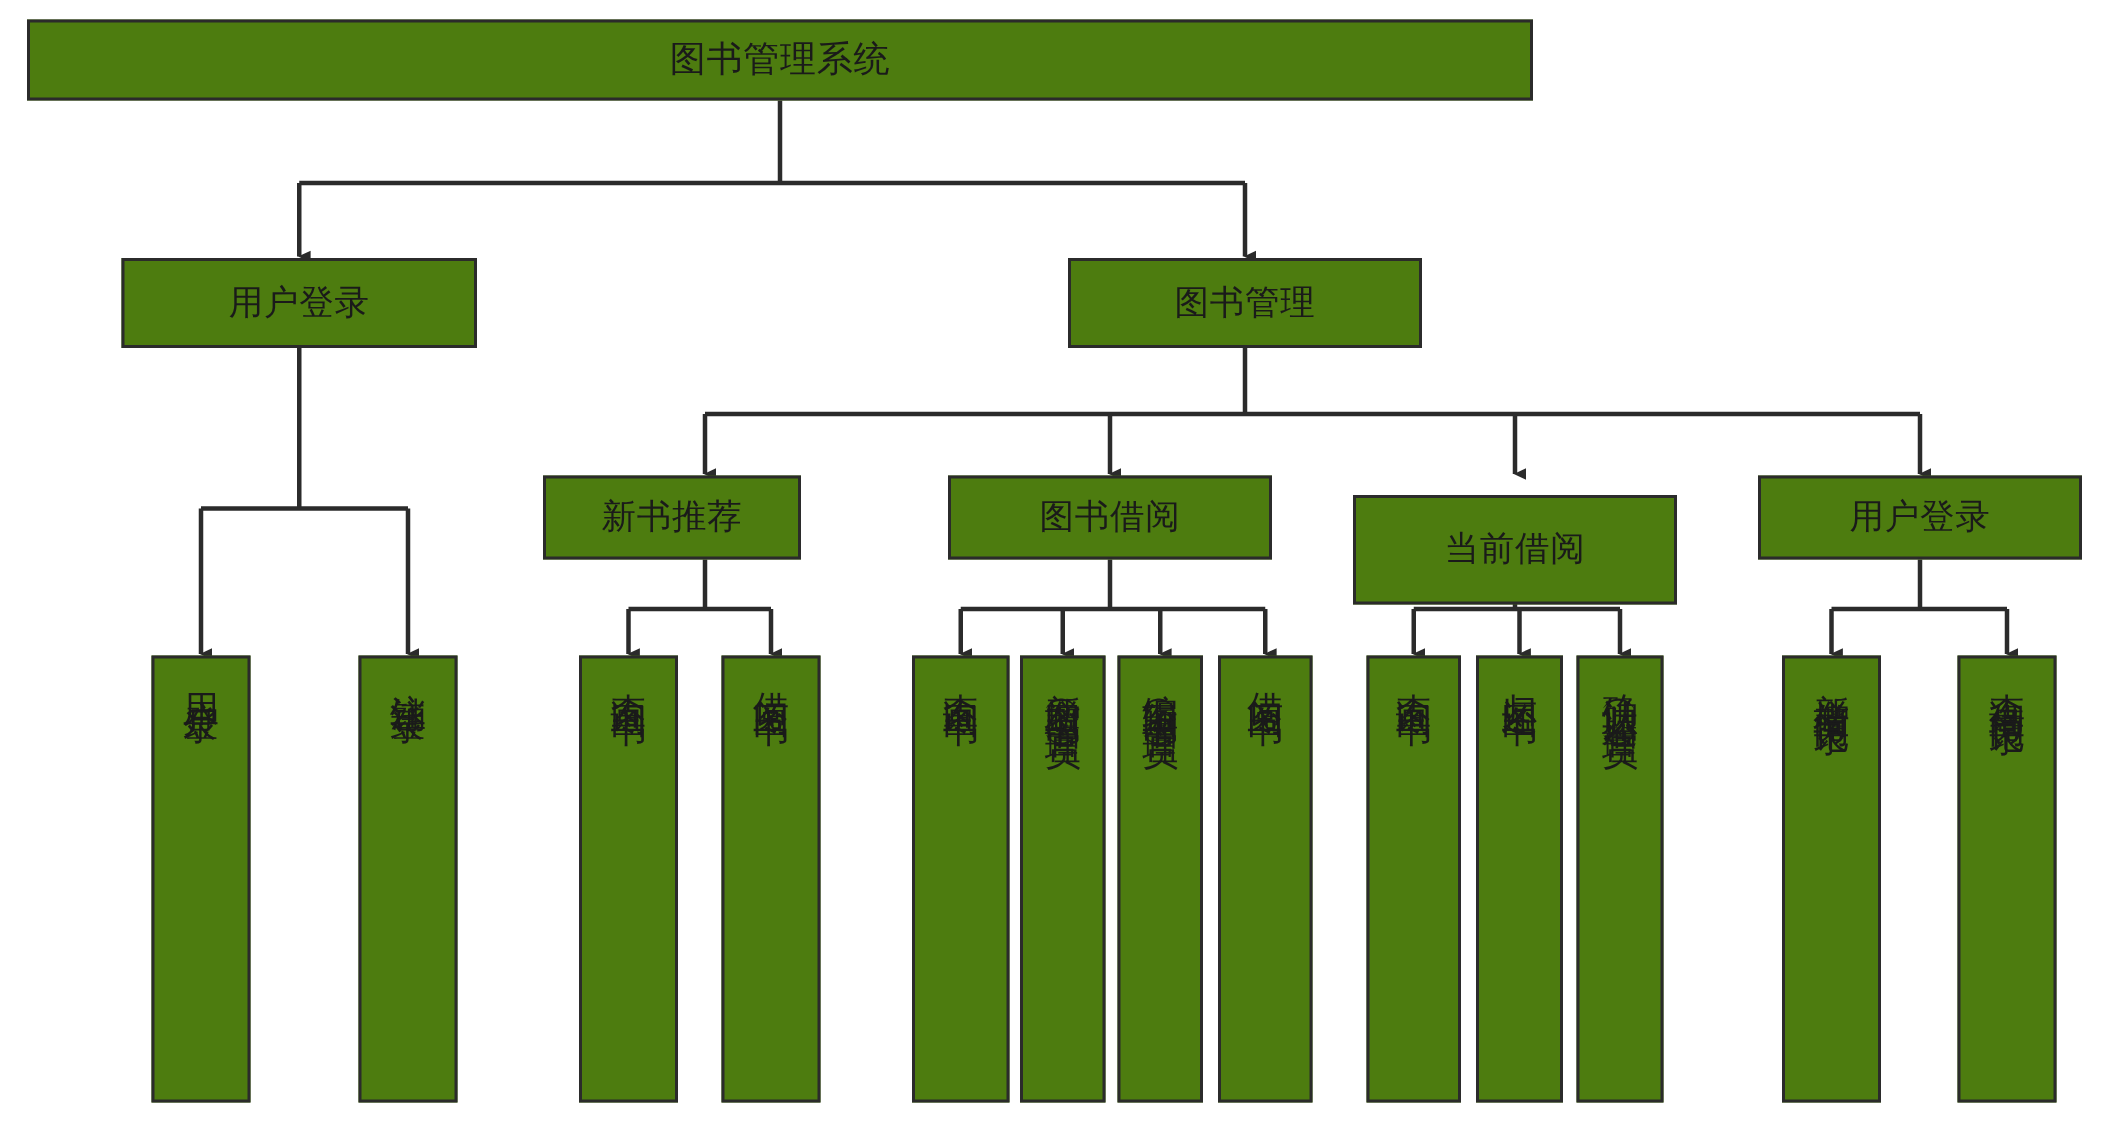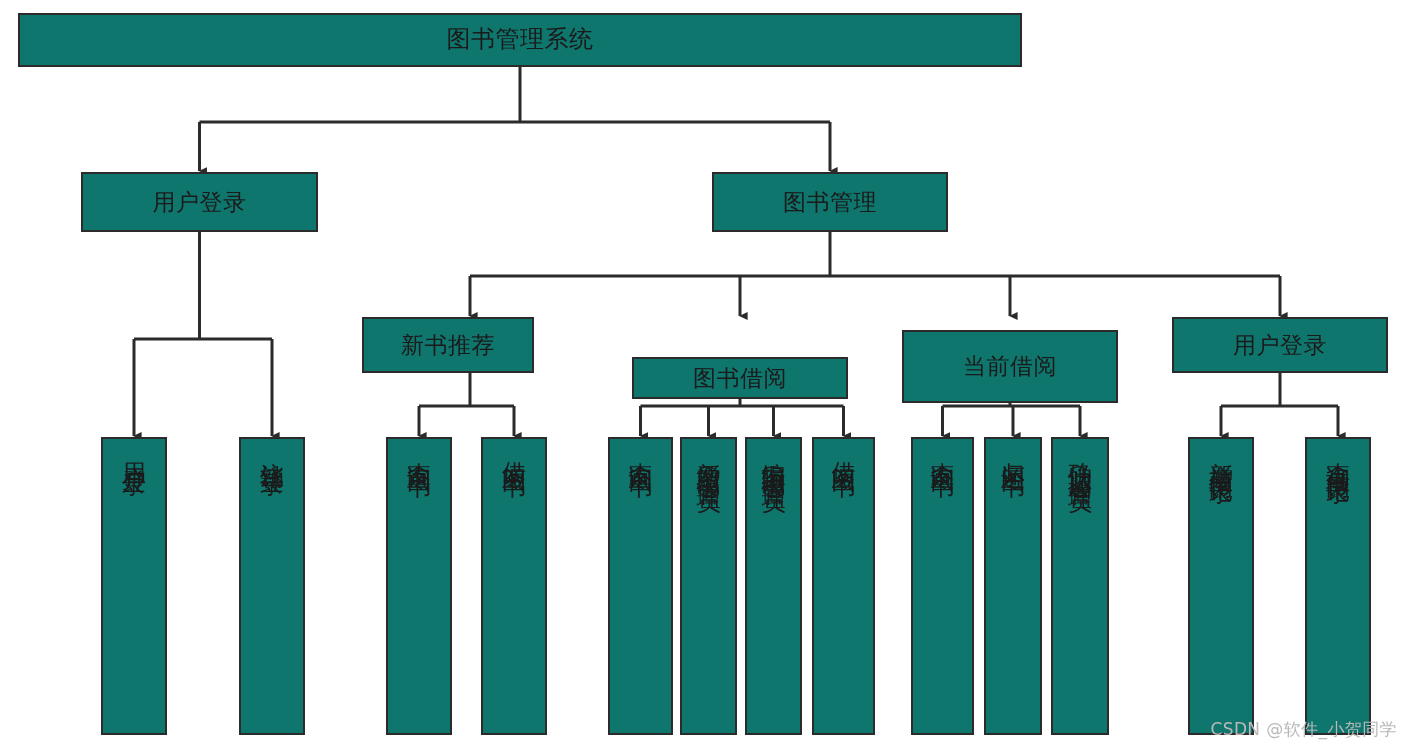--- a/index.html
+++ b/index.html
@@ -20,21 +20,21 @@
   svg.edges {
     position: absolute;
     left: 0;
     top: 0;
     width: 1405px;
     height: 747px;
   }
   .node {
     position: absolute;
     box-sizing: border-box;
-    background: #0f766e;
+    background: #4d7c0f;
     border: 2px solid #2b2b2b;
     display: flex;
     align-items: center;
     justify-content: center;
     z-index: 5;
   }
   .node-label {
     color: #1a1a1a;
     letter-spacing: 0.5px;
     white-space: nowrap;
@@ -123,21 +123,21 @@
       </div>
       <div class="node horiz" style="left: 81px; top: 172px; width: 237px; height: 60px;">
         <span class="node-label">用户登录</span>
       </div>
       <div class="node horiz" style="left: 712px; top: 172px; width: 236px; height: 60px; text-align: center;">
         <span class="node-label">图书管理</span>
       </div>
       <div class="node horiz" style="left: 362px; top: 317px; width: 172px; height: 56px;">
         <span class="node-label">新书推荐</span>
       </div>
-      <div class="node horiz" style="left: 632px; top: 317px; width: 216px; height: 42px; margin-top: 40px;">
+      <div class="node horiz" style="left: 632px; top: 317px; width: 216px; height: 56px;">
         <span class="node-label">图书借阅</span>
       </div>
       <div class="node horiz" style="left: 902px; top: 330px; width: 216px; height: 73px;">
         <span class="node-label">当前借阅</span>
       </div>
       <div class="node horiz" style="left: 1172px; top: 317px; width: 216px; height: 56px;">
         <span class="node-label">用户登录</span>
       </div>
       <div class="node vert" style="left: 101px; top: 437px; width: 66px; height: 298px;">
         <span class="node-label">用户登录</span>
@@ -173,14 +173,13 @@
         <span class="node-label">确认归还（管理员）</span>
       </div>
       <div class="node vert" style="left: 1188px; top: 437px; width: 66px; height: 298px;">
         <span class="node-label">新增借阅记录</span>
       </div>
       <div class="node vert" style="left: 1305px; top: 437px; width: 66px; height: 298px;">
         <span class="node-label">查询借阅记录</span>
       </div>
     </div>
 
-  <div class="watermark">CSDN @软件_小贺同学</div>
 </div>
 
 </body></html>

